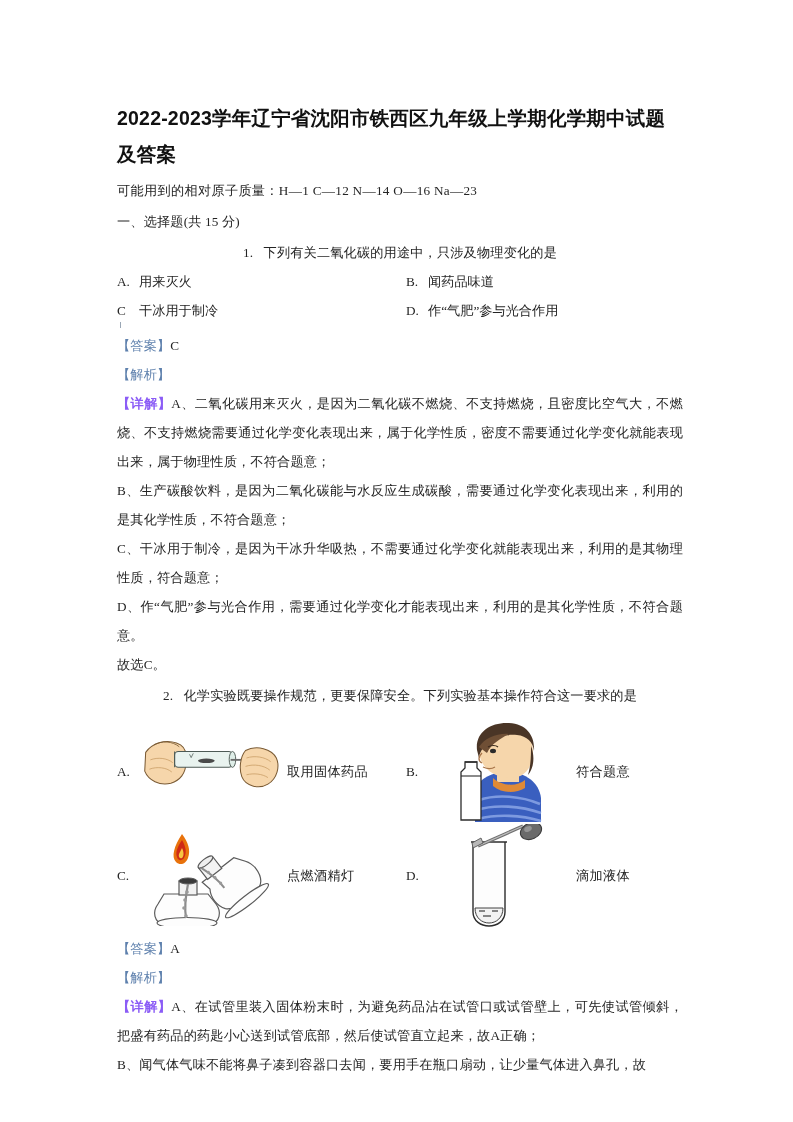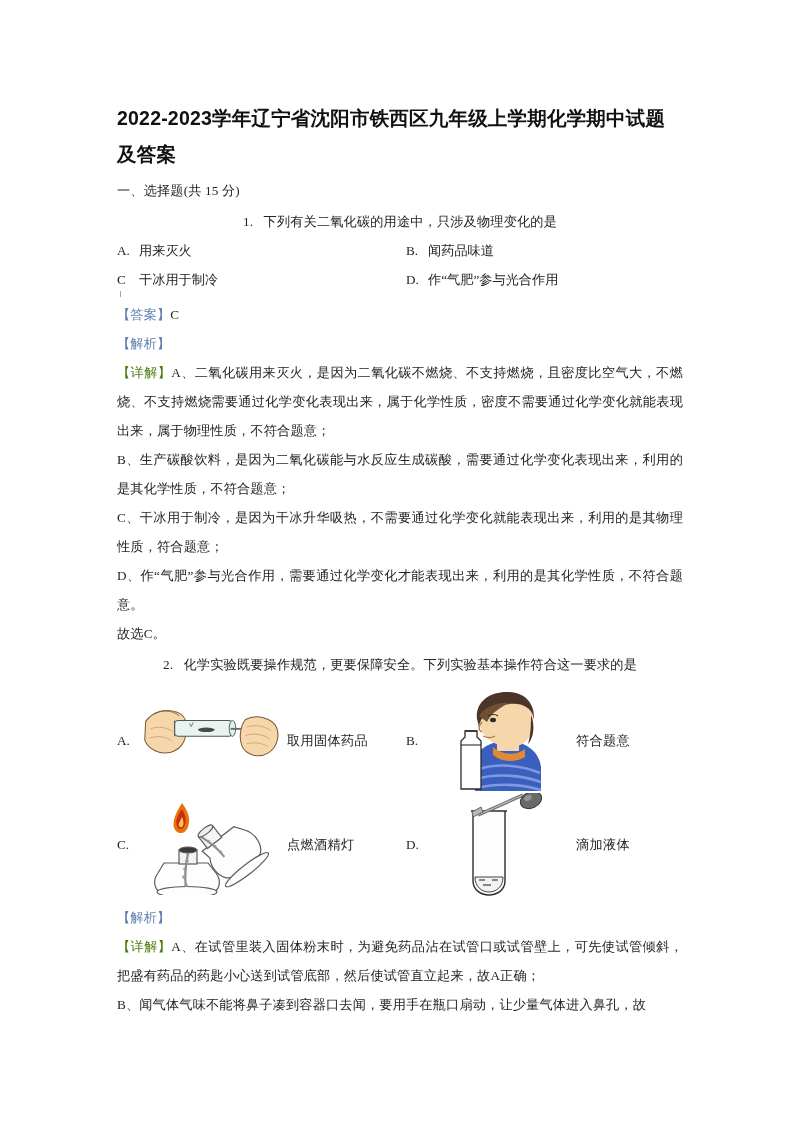--- a/index.html
+++ b/index.html
@@ -51,22 +51,22 @@
   .p-atomic { letter-spacing: 0.3px; }
   .p-section { margin-top: 2px; }
   .p-q { margin-top: 2px; text-align: center; }
   .p-detail { text-align: justify; text-justify: inter-ideograph; }
 
   
   .marker {
     color: #5e80ad;
   }
   .marker-dark {
-    color: #4d7c0f;
-    font-weight: normal;
+    color: #8b5cf6;
+    font-weight: bold;
   }
 
   
   .opt-row {
     display: flex;
     width: 100%;
     line-height: 29px;
     font-size: 13.2px;
     color: #242424;
   }
@@ -133,20 +133,21 @@
   svg { display: block; }
 </style>
 </head>
 <body>
 
 <div class="page">
   <div class="content">
 
     <h1 class="doc-title">2022-2023学年辽宁省沈阳市铁西区九年级上学期化学期中试题及答案</h1>
 
+    <p class="p p-atomic">可能用到的相对原子质量：H—1  C—12  N—14  O—16  Na—23</p>
 
     <p class="p p-section">一、选择题(共 15 分)</p>
 
     <p class="p p-q">
       <span>1.</span>
       <span>&nbsp;</span>
       <span>下列有关二氧化碳的用途中，只涉及物理变化的是</span>
     </p>
 
     <div class="opt-row">
@@ -327,20 +328,23 @@
 
               <ellipse cx="86" cy="7" rx="11" ry="8" fill="#6a6a6a" stroke="#3c3c3c" stroke-width="1.1" transform="rotate(-24 86 7)"></ellipse>
               <ellipse cx="83" cy="5" rx="4" ry="2.6" fill="#949494" transform="rotate(-24 83 5)"></ellipse>
             </svg>
           </span>
           <span class="pic-caption">滴加液体</span>
         </div>
       </div>
     </div>
 
+    <p class="p">
+      <span class="marker">【答案】</span><span>A</span>
+    </p>
 
     <p class="p">
       <span class="marker">【解析】</span>
     </p>
 
     <p class="p p-detail">
       <span class="marker-dark">【详解】</span><span>A、在试管里装入固体粉末时，为避免药品沾在试管口或试管壁上，可先使试管倾斜，把盛有药品的药匙小心送到试管底部，然后使试管直立起来，故A正确；</span>
     </p>
     <p class="p p-detail">B、闻气体气味不能将鼻子凑到容器口去闻，要用手在瓶口扇动，让少量气体进入鼻孔，故</p>
 

